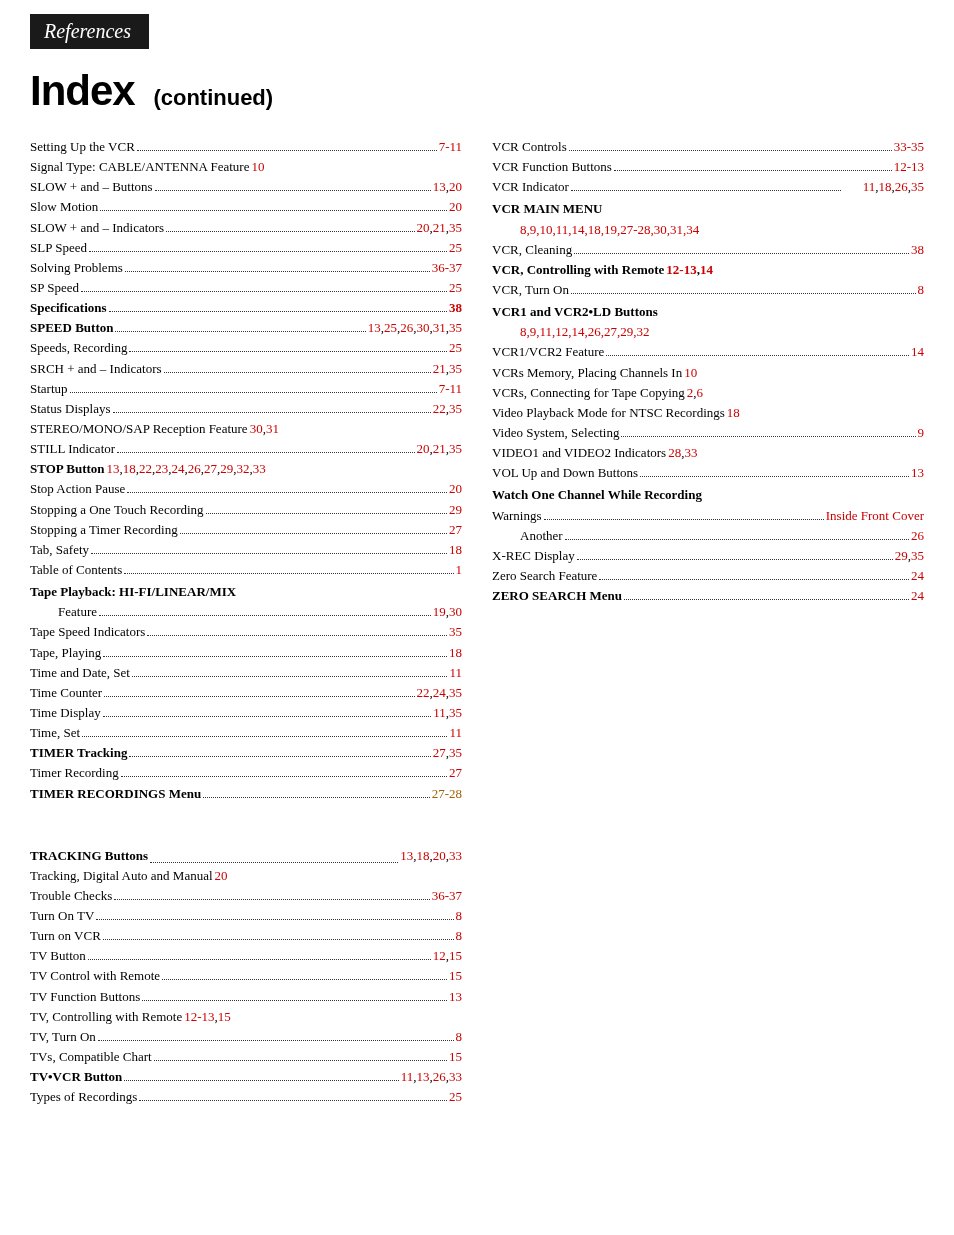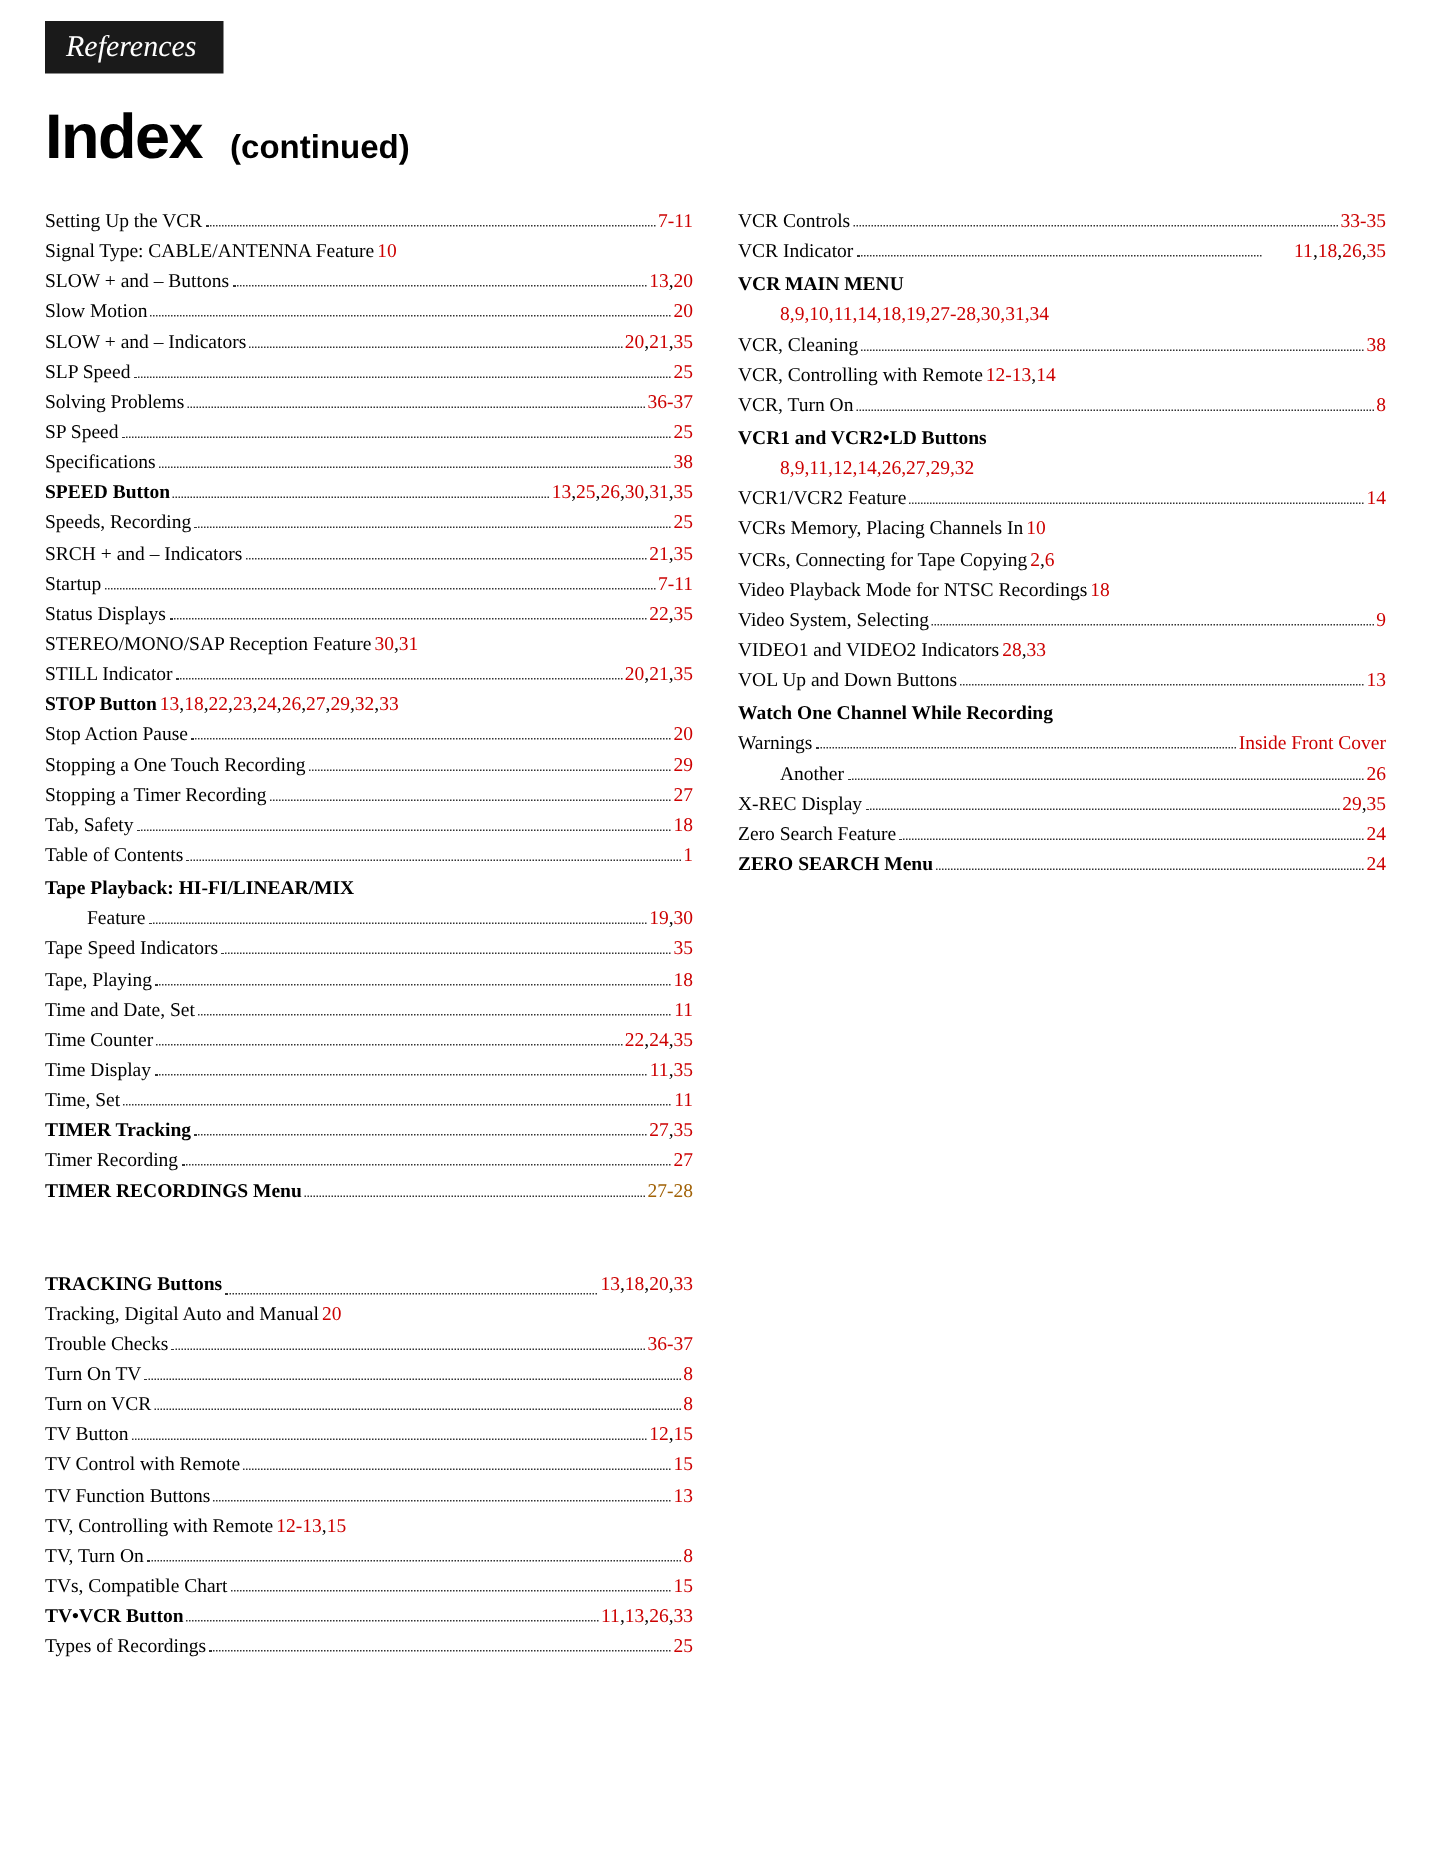--- a/index.html
+++ b/index.html
@@ -100,21 +100,21 @@
       <div style="display: flex; align-items: baseline;">
         <span style="white-space: nowrap;">Solving Problems</span>
         <span style="flex: 1 1 0%; border-bottom: 1px dotted rgb(51, 51, 51); margin: 0px 2px 3px; min-width: 8px;"></span>
         <span style="white-space: nowrap;"><span style="color:#cc0000">36-37</span></span>
       </div>
       <div style="display: flex; align-items: baseline;">
         <span style="white-space: nowrap;">SP Speed</span>
         <span style="flex: 1 1 0%; border-bottom: 1px dotted rgb(51, 51, 51); margin: 0px 2px 3px; min-width: 8px;"></span>
         <span style="white-space: nowrap;"><span style="color:#cc0000">25</span></span>
       </div>
-      <div style="display: flex; align-items: baseline;">
+      <div style="display: flex; align-items: baseline; font-weight: bold;">
         <span style="white-space: nowrap;">Specifications</span>
         <span style="flex: 1 1 0%; border-bottom: 1px dotted rgb(51, 51, 51); margin: 0px 2px 3px; min-width: 8px;"></span>
         <span style="white-space: nowrap;"><span style="color:#cc0000">38</span></span>
       </div>
       <div style="display: flex; align-items: baseline;">
         <span style="white-space: nowrap; font-weight: bold;">SPEED Button</span>
         <span style="flex: 1 1 0%; border-bottom: 1px dotted rgb(51, 51, 51); margin: 0px 2px 3px; min-width: 8px;"></span>
         <span style="white-space: nowrap;"><span style="color:#cc0000">13</span>,<span style="color:#cc0000">25</span>,<span style="color:#cc0000">26</span>,<span style="color:#cc0000">30</span>,<span style="color:#cc0000">31</span>,<span style="color:#cc0000">35</span></span>
       </div>
       <div style="display: flex; align-items: baseline;">
@@ -294,32 +294,37 @@
         <span style="white-space: nowrap;"><span style="color:#cc0000">25</span></span>
       </div>
     </div>
   <div class="col" id="right-col">
       <div style="display: flex; align-items: baseline;">
         <span style="white-space: nowrap;">VCR Controls</span>
         <span style="flex: 1 1 0%; border-bottom: 1px dotted rgb(51, 51, 51); margin: 0px 2px 3px; min-width: 8px;"></span>
         <span style="white-space: nowrap;"><span style="color:#cc0000">33-35</span></span>
       </div>
       <div style="display: flex; align-items: baseline;">
+        <span style="white-space: nowrap;">VCR Function Buttons</span>
+        <span style="flex: 1 1 0%; border-bottom: 1px dotted rgb(51, 51, 51); margin: 0px 2px 3px; min-width: 8px;"></span>
+        <span style="white-space: nowrap;"><span style="color:#cc0000">12-13</span></span>
+      </div>
+      <div style="display: flex; align-items: baseline;">
         <span style="white-space: nowrap;">VCR Indicator</span>
         <span style="flex: 1 1 0%; border-bottom: 1px dotted rgb(51, 51, 51); margin: 0px 2px 3px; min-width: 8px;"></span>
         <span style="white-space: nowrap; margin-left: 20px;"><span style="color:#cc0000">11</span>,<span style="color:#cc0000">18</span>,<span style="color:#cc0000">26</span>,<span style="color:#cc0000">35</span></span>
       </div>
       <div style="font-weight: bold; margin-top: 2px;">VCR MAIN MENU</div>
       <div style="margin-left: 28px;"><span style="color:#cc0000">8,9,10,11,14,18,19,27-28,30,31,34</span></div>
       <div style="display: flex; align-items: baseline;">
         <span style="white-space: nowrap;">VCR, Cleaning</span>
         <span style="flex: 1 1 0%; border-bottom: 1px dotted rgb(51, 51, 51); margin: 0px 2px 3px; min-width: 8px;"></span>
         <span style="white-space: nowrap;"><span style="color:#cc0000">38</span></span>
       </div>
-      <div style="display: flex; align-items: center;">
+      <div style="display: flex; align-items: center; font-weight: bold;">
         <span style="white-space: nowrap;">VCR, Controlling with Remote</span>
         <span style="margin-left: 2px;"></span>
         <span style="white-space: nowrap;"><span style="color:#cc0000">12-13</span>,<span style="color:#cc0000">14</span></span>
       </div>
       <div style="display: flex; align-items: baseline;">
         <span style="white-space: nowrap;">VCR, Turn On</span>
         <span style="flex: 1 1 0%; border-bottom: 1px dotted rgb(51, 51, 51); margin: 0px 2px 3px; min-width: 8px;"></span>
         <span style="white-space: nowrap;"><span style="color:#cc0000">8</span></span>
       </div>
       <div style="font-weight: bold; margin-top: 2px;">VCR1 and VCR2•LD Buttons</div>

